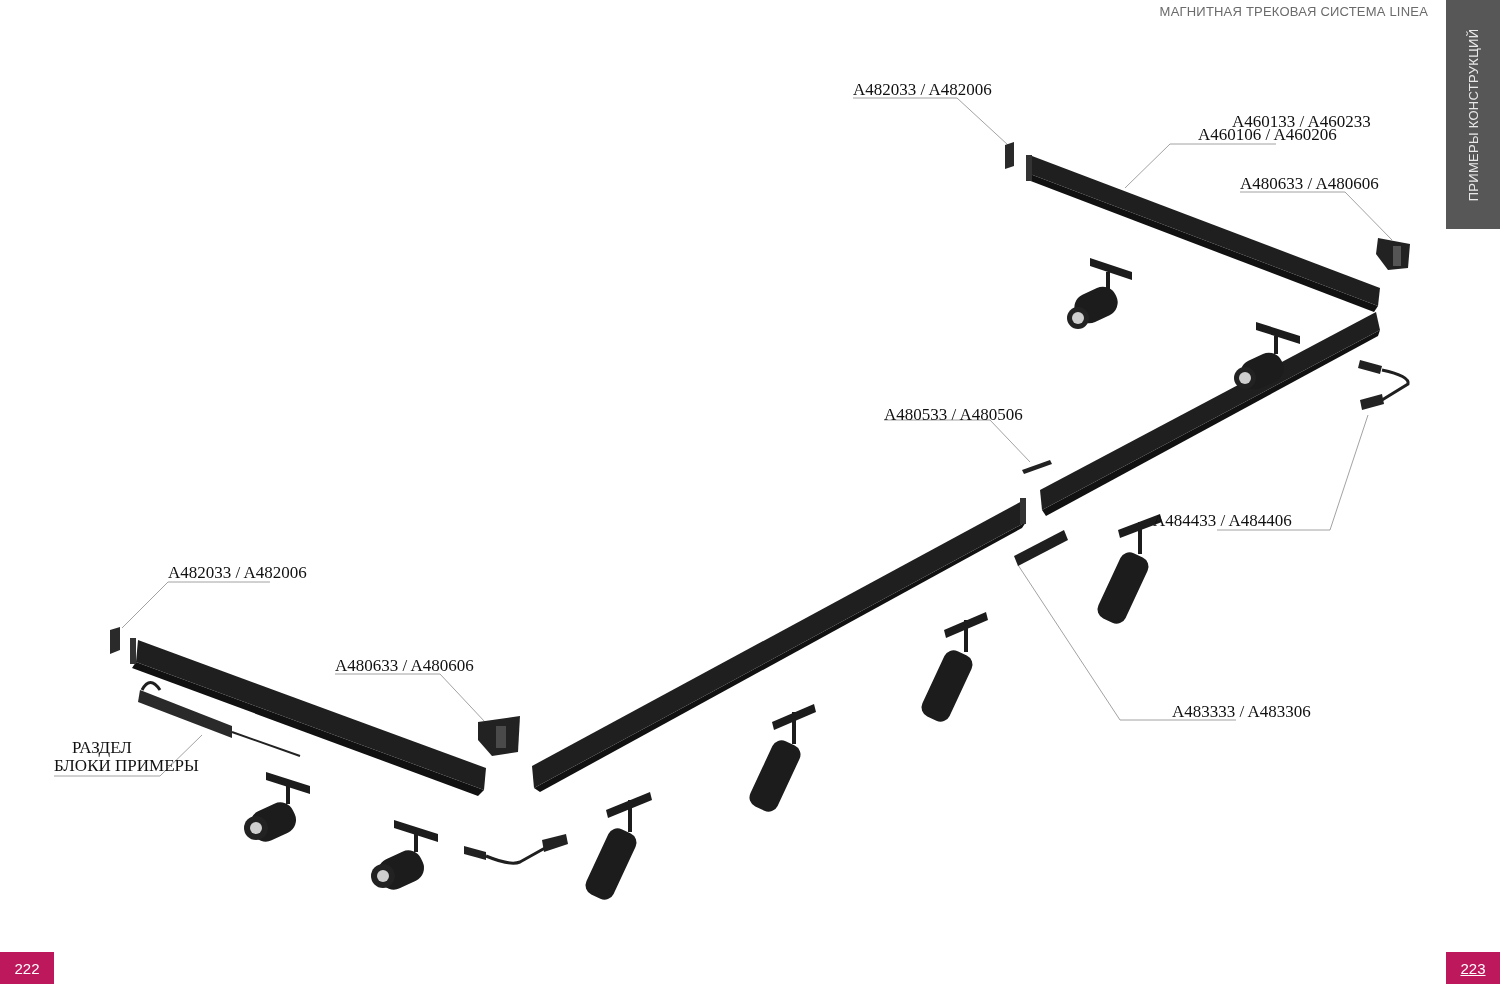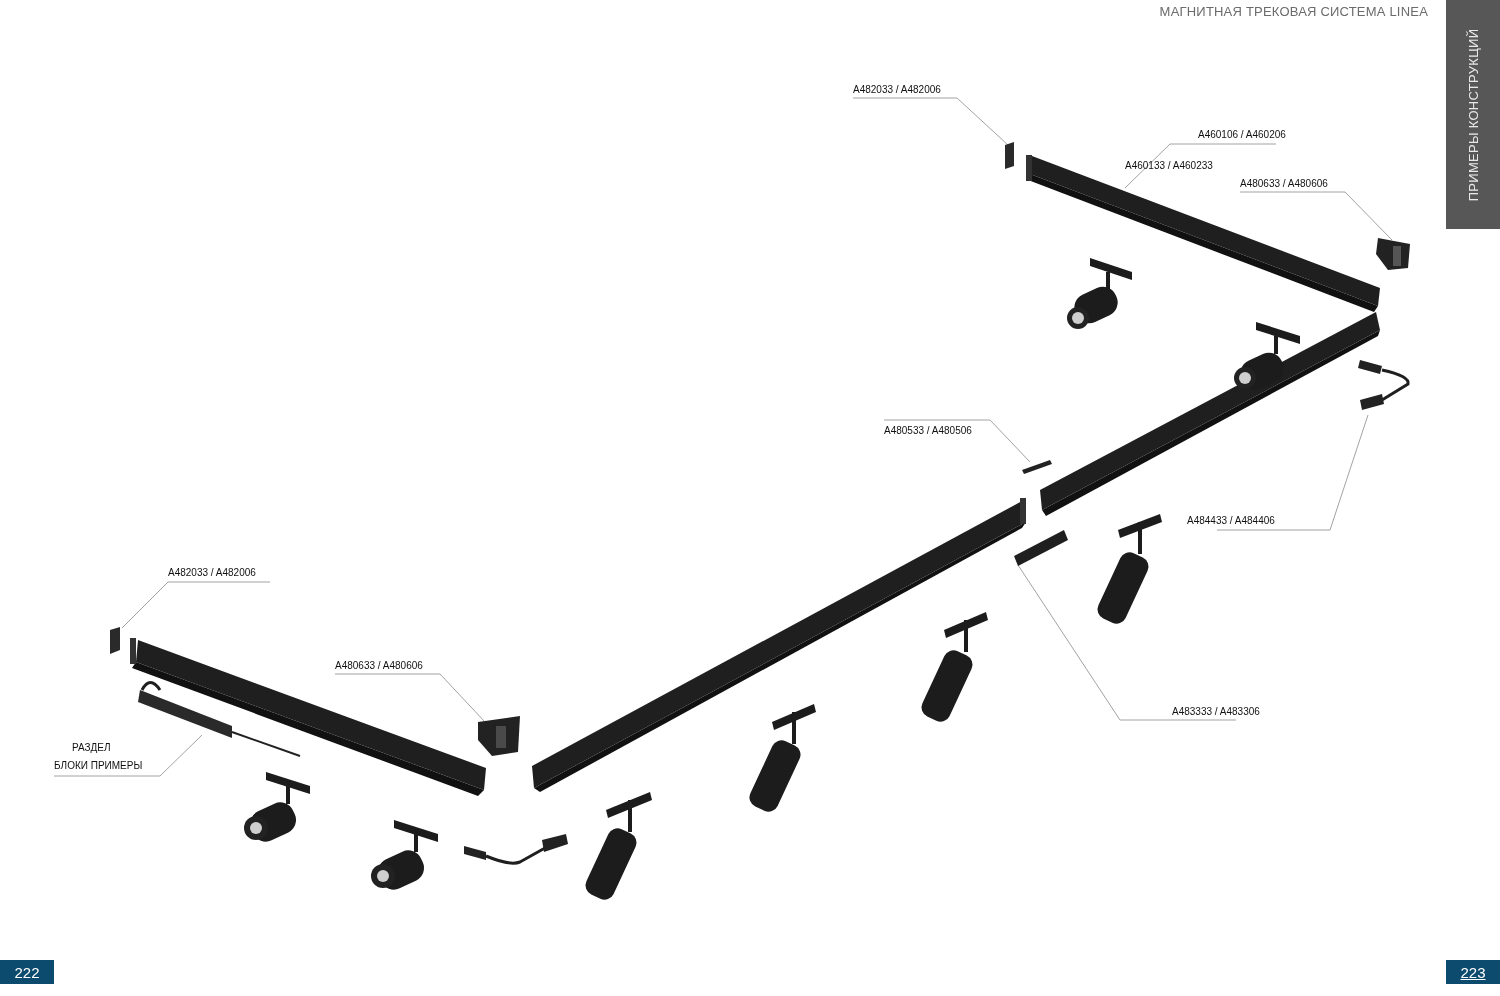--- a/index.html
+++ b/index.html
@@ -2,25 +2,25 @@
 <html><head>
 <meta charset="utf-8">
 <style>
   html, body { margin:0; padding:0; }
   body { width:1500px; height:996px; position:relative; background:#ffffff; overflow:hidden;
          font-family:"Liberation Sans", "DejaVu Sans", sans-serif; }
   .header-title { position:absolute; right:72px; top:4px; font-size:13px; color:#6b6b6b; letter-spacing:0.2px;text-align:right; }
   .side-tab { position:absolute; right:0; top:0; width:54px; height:229px; background:#575757; }
   .side-tab span { position:absolute; left:50%; top:50%; transform:translate(-50%,-50%) rotate(-90deg);
                    white-space:nowrap; color:#e8e8e8; font-size:13px; letter-spacing:0.3px; }
-  .page-num { position:absolute; bottom:12px; height:24px; width:54px; background:#0c4a6e; color:#ffffff;
+  .page-num { position:absolute; bottom:12px; height:32px; width:54px; background:#be185d; color:#ffffff;
               font-size:15px; display:flex; align-items:center; justify-content:center; }
   .pn-left { left:0; }
   .pn-right { right:0;text-decoration:underline; }
-  .label { position:absolute; font-size:10px; color:#111; white-space:nowrap; line-height:14px; }
+  .label { position:absolute; font-size:17px; color:#111; white-space:nowrap; line-height:14px;font-family:Liberation Serif, serif; }
   svg.scene { position:absolute; left:0; top:0; }
 </style>
 </head>
 <body>
 
 <div class="header-title">МАГНИТНАЯ ТРЕКОВАЯ СИСТЕМА LINEA</div>
 <div class="side-tab">
   <span>ПРИМЕРЫ КОНСТРУКЦИЙ</span>
 </div>
 
@@ -138,25 +138,25 @@
     <rect x="760" y="740" width="30" height="72" rx="10" transform="rotate(25 775 776)"></rect>
   </g>
   <g fill="#1c1c1c">
     <polygon points="606,810 650,792 652,800 608,818"></polygon>
     <rect x="628" y="800" width="4" height="32"></rect>
     <rect x="596" y="828" width="30" height="72" rx="10" transform="rotate(25 611 864)"></rect>
   </g>
 </svg>
 
 <div class="label" style="left:853px;top:83px;">A482033 / A482006</div>
-<div class="label" style="left:1125px;top:115px;margin-top:44px;">A460133 / A460233</div>
+<div class="label" style="left:1232px;top:115px;">A460133 / A460233</div>
 <div class="label" style="left:1198px;top:128px;">A460106 / A460206</div>
 <div class="label" style="left:1240px;top:177px;">A480633 / A480606</div>
-<div class="label" style="left:884px;top:424px;">A480533 / A480506</div>
-<div class="label" style="left:1187px;top:514px;">A484433 / A484406</div>
+<div class="label" style="left:884px;top:408px;">A480533 / A480506</div>
+<div class="label" style="left:1153px;top:514px;">A484433 / A484406</div>
 <div class="label" style="left:168px;top:566px;">A482033 / A482006</div>
 <div class="label" style="left:335px;top:659px;">A480633 / A480606</div>
 <div class="label" style="left:54px;top:741px;padding-left:18px;">РАЗДЕЛ</div>
 <div class="label" style="left:54px;top:759px;">БЛОКИ ПРИМЕРЫ</div>
 <div class="label" style="left:1172px;top:705px;">A483333 / A483306</div>
 
 <div class="page-num pn-left">222</div>
 <div class="page-num pn-right">223</div>
 
 </body></html>

